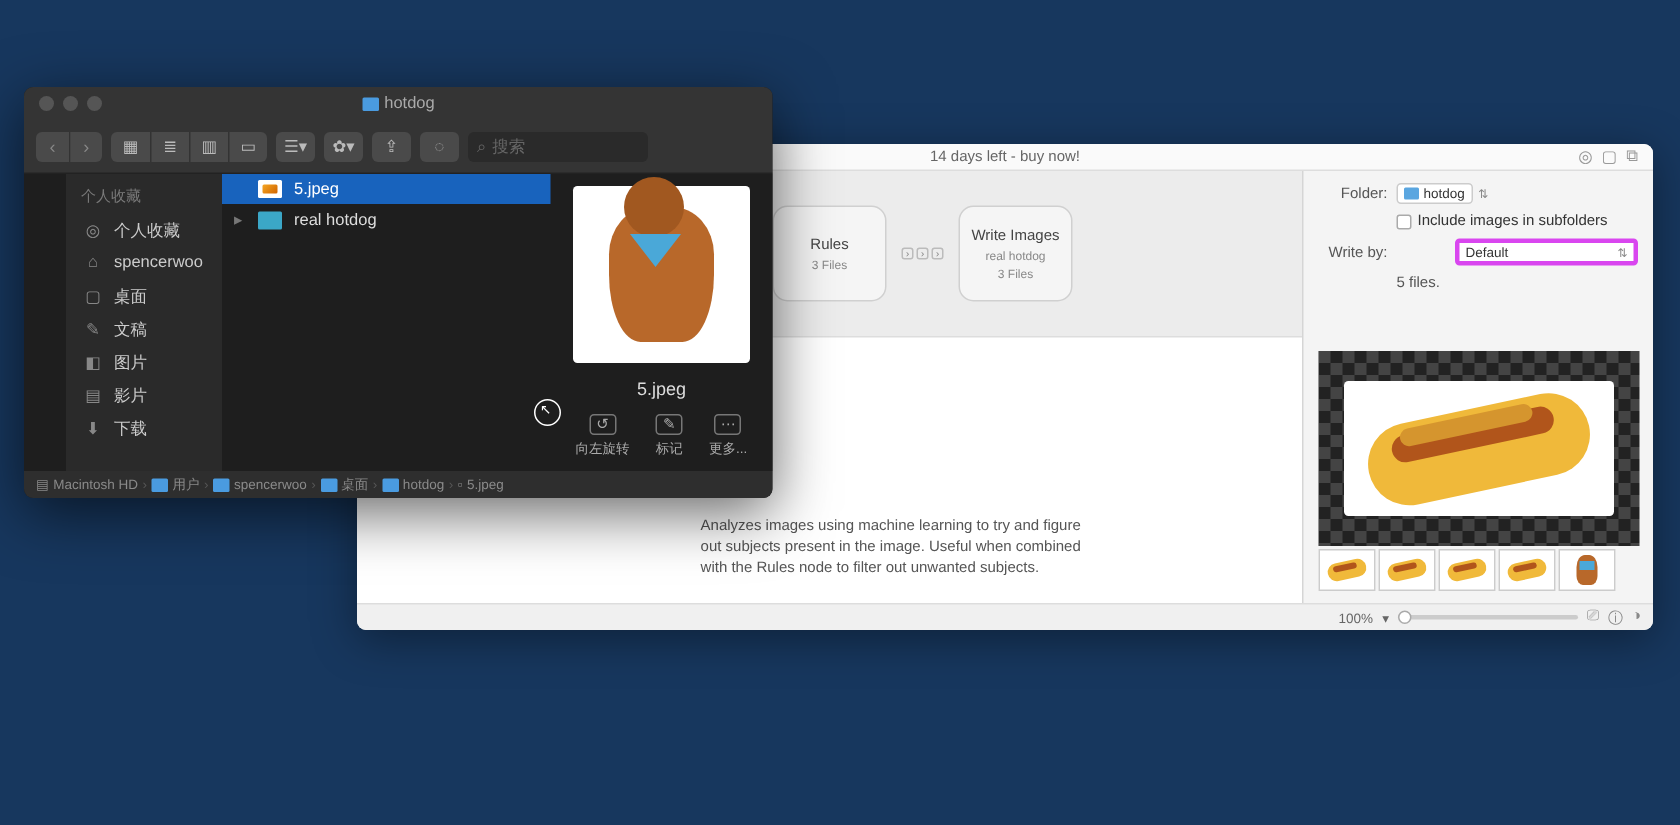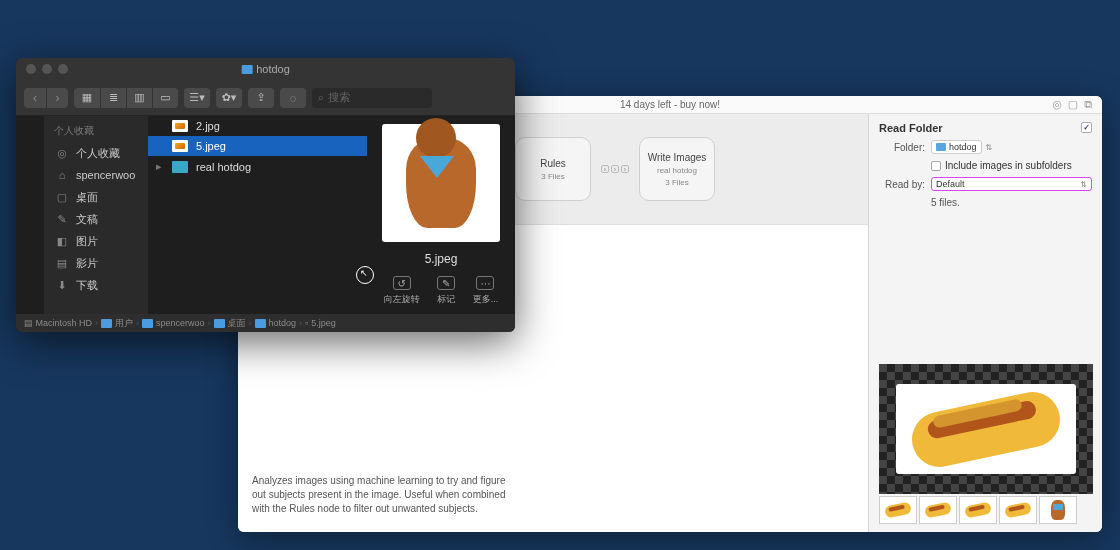--- a/index.html
+++ b/index.html
@@ -49,48 +49,48 @@
 .preview-name { margin-top: 10px; color: #ddd; font-size: 12px; }
 .preview-actions { display: flex; justify-content: space-around; width: 100%; margin-top: 10px; }
 .pa { display:flex; flex-direction:column; align-items:center; gap:3px; color:#aaa; font-size:9px; }
 .pa-icon { width:18px; height:14px; border:1px solid #777; border-radius:3px; display:flex;align-items:center;justify-content:center; font-size:10px; }
 
 .finder-path { height: 18px; background: #2e2e2e; font-size: 9px; color: #8a8a8a; display:flex; align-items:center; padding:0 8px; gap:3px; }
 .finder-path .sep { color:#555; }
 .finder-status { height: 16px; background: #2e2e2e; font-size: 9px; color: #7a7a7a; text-align: center; line-height:16px; }
 
 
-.rear { position: absolute; left: 238px; top: 96px; width: 864px; height: 436px; background: #ececec; border-radius: 6px; box-shadow: 0 6px 30px rgba(0,0,0,.4); display: flex; flex-direction: column; font-size: 11px; color: #333; overflow:hidden; }
+.rear { position: absolute; left: 238px; top: 96px; width: 864px; height: 324px; background: #ececec; border-radius: 6px; box-shadow: 0 6px 30px rgba(0,0,0,.4); display: flex; flex-direction: column; font-size: 11px; color: #333; overflow:hidden; }
 .rear-top { height: 18px; background: #fafafa; border-bottom: 1px solid #ddd; display:flex; align-items:center; justify-content:space-between; padding:0 10px; font-size:10px; color:#666; position:relative; }
 .rear-top .mid { position:absolute; left:50%; transform:translateX(-50%); }
 .rear-top .right-icons { display:flex; gap:6px; color:#999; font-size:11px; }
 .rear-body { flex:1; display:flex; min-height:0; }
 .rear-main { flex:1; display:flex; flex-direction:column; }
 .pipeline { height: 110px; display:flex; align-items:center; justify-content:center; gap:10px; padding: 0 20px; }
 .node { width: 76px; height: 64px; background: #f5f5f5; border:1px solid #d0d0d0; border-radius: 10px; display:flex; flex-direction:column; align-items:center; justify-content:center; gap:3px; text-align:center; font-size:10px; color:#444; }
 .node .sub { font-size:8px; color:#888; }
 .dots { display:flex; gap:2px; }
 .dots span { width:8px; height:8px; border:1px solid #bbb; border-radius:2px; display:flex;align-items:center;justify-content:center; font-size:7px; color:#888; }
 
-.rear-lower { flex:1; background:#fff; border-top:1px solid #ddd; padding: 8px 14px; display:flex; flex-direction:column; gap:4px; }
+.rear-lower { flex:1; background:#fff; border-top:1px solid #ddd; padding: 8px 14px; display:flex; flex-direction:row; gap:4px; }
 .section-row { font-size:11px; color:#444; padding:2px 0; }
 .section-row::before { content:"▸ "; color:#888; font-size:9px; }
 .desc { margin-top: auto; font-size: 10px; color:#555; line-height:1.4; max-width:260px; padding-bottom:8px; }
 
 .inspector { width: 234px; border-left:1px solid #d5d5d5; background:#f4f4f4; padding: 8px 10px; display:flex; flex-direction:column; gap:6px; font-size:10px; color:#333; }
 .insp-head { display:flex; justify-content:space-between; font-weight:600; font-size:11px; }
 .insp-row { display:flex; align-items:center; gap:6px; }
 .insp-row label { width: 46px; text-align:right; color:#555; }
 .insp-row .val { flex:1; display:flex; align-items:center; gap:4px; }
 .folder-chip { display:flex; align-items:center; gap:3px; background:#fff; border:1px solid #ccc; border-radius:3px; padding:1px 4px; font-size:9px; }
 .mini-folder { width:10px; height:8px; background:#5aa6e0; border-radius:1px; }
 .change-btn { background:#fff; border:1px solid #ccc; border-radius:3px; padding:2px 8px; font-size:9px; margin-left:52px; }
 .checkbox-row { display:flex; align-items:center; gap:4px; margin-left:52px; }
 .checkbox { width:10px; height:10px; border:1px solid #aaa; background:#fff; border-radius:2px; }
-.select { flex:1; background:#fff; border:1px solid #d946ef; border-radius:3px; padding:1px 4px; font-size:9px; display:flex; justify-content:space-between; align-items:center; }
+.select { flex:1; background:#fff; border:3px solid #d946ef; border-radius:3px; padding:1px 4px; font-size:9px; display:flex; justify-content:space-between; align-items:center;margin-left:39px; }
 
 .insp-preview { margin-top:auto; }
 .checker { width:214px; height:130px; background: repeating-conic-gradient(#222 0 25%, #444 0 50%) 0 0/16px 16px; display:flex; align-items:center; justify-content:center; }
 .hotdog-lg { width: 180px; height: 90px; background:#fff; border-radius:3px; display:flex;align-items:center;justify-content:center; }
 .hd { width:150px; height:55px; background:#f0b93a; border-radius:30px; position:relative; transform:rotate(-12deg); }
 .hd::before { content:""; position:absolute; top:8px; left:18px; width:110px; height:18px; background:#b1551b; border-radius:12px; }
 .hd::after { content:""; position:absolute; top:4px; left:25px; width:90px; height:12px; background:#d5952e; border-radius:8px; }
 
 .thumbs { display:flex; gap:2px; margin-top:2px; }
 .thumb { width:38px; height:28px; background:#fff; border:1px solid #ccc; display:flex;align-items:center;justify-content:center; }
@@ -146,40 +146,36 @@
         </div>
       </div>
       <div class="rear-lower">
         <div class="section-row">Rules (Pro only)</div>
         <div class="section-row">Transform</div>
         <div class="section-row">Watermark</div>
         <div class="desc">Analyzes images using machine learning to try and figure out subjects present in the image. Useful when combined with the Rules node to filter out unwanted subjects.</div>
       </div>
     </div>
     <div class="inspector">
-      <div class="insp-head">
-        <span>Read Folder</span>
-        <span style="width:11px;height:11px;border:1px solid #aaa;background:#fff;border-radius:2px;display:flex;align-items:center;justify-content:center;font-size:8px;color:#336;">✓</span>
-      </div>
       <div class="insp-row">
         <label>Folder:</label>
         <div class="val">
           <div class="folder-chip">
             <span class="mini-folder"></span>
             <span>hotdog</span>
           </div>
           <span style="color:#888;font-size:8px">⇅</span>
         </div>
       </div>
       <div class="checkbox-row">
         <span class="checkbox"></span>
         <span>Include images in subfolders</span>
       </div>
       <div class="insp-row">
-        <label>Read by:</label>
+        <label>Write by:</label>
         <div class="select">
           <span>Default</span>
           <span style="font-size:8px;color:#888">⇅</span>
         </div>
       </div>
       <div style="margin-left:52px;color:#555">5 files.</div>
 
       <div class="insp-preview">
         <div class="checker">
           <div class="hotdog-lg">
@@ -197,20 +193,32 @@
               <div class="mini-hd"></div>
             </div>
           <div class="thumb">
               <div class="mini-hd"></div>
             </div>
           <div class="thumb dog-t">
               <div class="mini-dog"></div>
             </div>
         </div>
       </div>
+    </div>
+  </div>
+  <div class="zoom-bar">
+    <span>100%</span>
+    <span>▾</span>
+    <div class="slider-track">
+        <div class="slider-thumb"></div>
+      </div>
+    <div class="zoom-icons">
+      <span>⎚</span>
+      <span>ⓘ</span>
+      <span>◑</span>
     </div>
   </div>
 </div>
 
 <div class="finder">
   <div class="finder-titlebar">
     <div class="traffic">
       <span></span>
       <span></span>
       <span></span>
@@ -277,25 +285,20 @@
         </div>
       <div class="sb-item">
           <span class="sb-icon">⬇</span>
           <span>下载</span>
         </div>
       <div class="sb-item"></div>
 
     </div>
     <div class="file-pane">
       <div class="file-list" style="position:relative">
-        <div class="file-row">
-            <span class="arrow"></span>
-            <span class="file-icon img"></span>
-            <span>2.jpg</span>
-          </div>
         <div class="file-row selected">
             <span class="arrow"></span>
             <span class="file-icon img"></span>
             <span>5.jpeg</span>
           </div>
         <div class="file-row">
             <span class="arrow">▸</span>
             <span class="folder-icon"></span>
             <span>real hotdog</span>
           </div>

